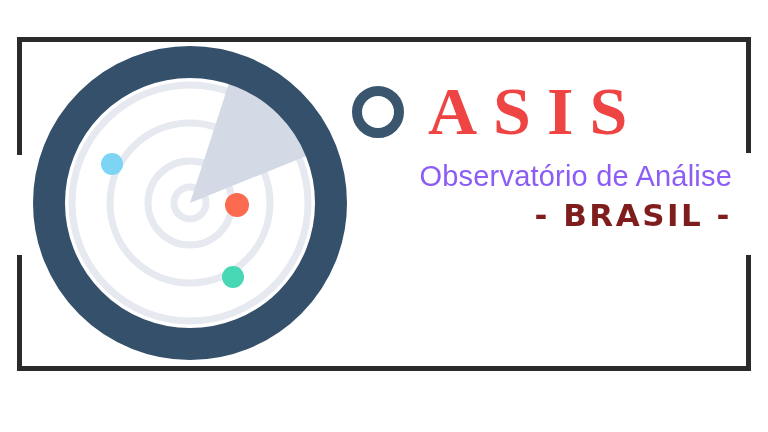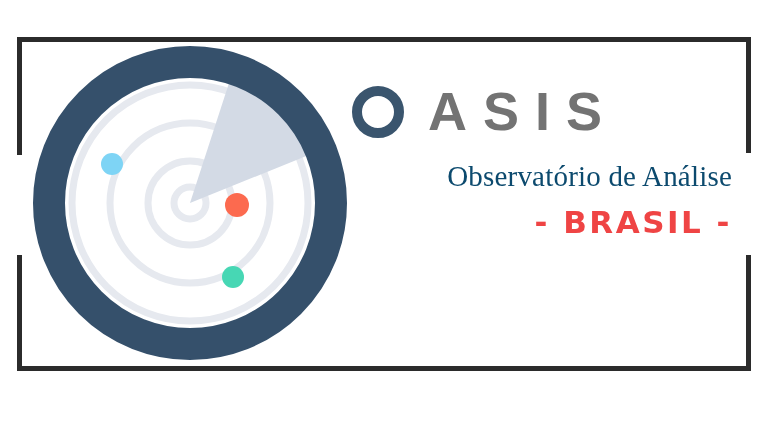--- a/index.html
+++ b/index.html
@@ -60,54 +60,53 @@
     height: 52px;
     flex: 0 0 auto;
     border: 10px solid #3a556e;
     border-radius: 50%;
     box-sizing: border-box;
     margin-right: 24px;
     margin-top: 2px;
   }
 
   .wordmark-rest {
-    font-family: Liberation Sans, sans-serif;
-    font-size: 54px;
+    font-family: Liberation Serif, serif;
+    font-size: 68px;
     font-weight: 700;
     letter-spacing: 16px;
-    color: #737373;
+    color: #ef4444;
     white-space: nowrap;
   }
 
   .subtitle {
-    font-family: Liberation Serif, serif;
+    font-family: Liberation Sans, sans-serif;
     font-weight: 300;
     font-size: 29px;
     line-height: 1.42;
-    color: #0c4a6e;
+    color: #8b5cf6;
     text-align: right;
     letter-spacing: 0.2px;
     width: 380px;
     margin-top: 6px;
   }
 
   .subtitle-line {
     display: block;
     white-space: nowrap;
   }
 
   .country {
     font-family: "DejaVu Sans", sans-serif;
     font-weight: 700;
     font-size: 31px;
     letter-spacing: 2.5px;
-    color: #ef4444;
+    color: #7f1d1d;
     text-align: right;
     width: 380px;
-    margin-top: 7px;
     white-space: nowrap;
   }
 </style>
 </head>
 <body>
 
 <div id="logo-canvas">
 
   <div class="frame-layer">
     <svg width="768" height="432" viewBox="0 0 768 432" xmlns="http://www.w3.org/2000/svg">

